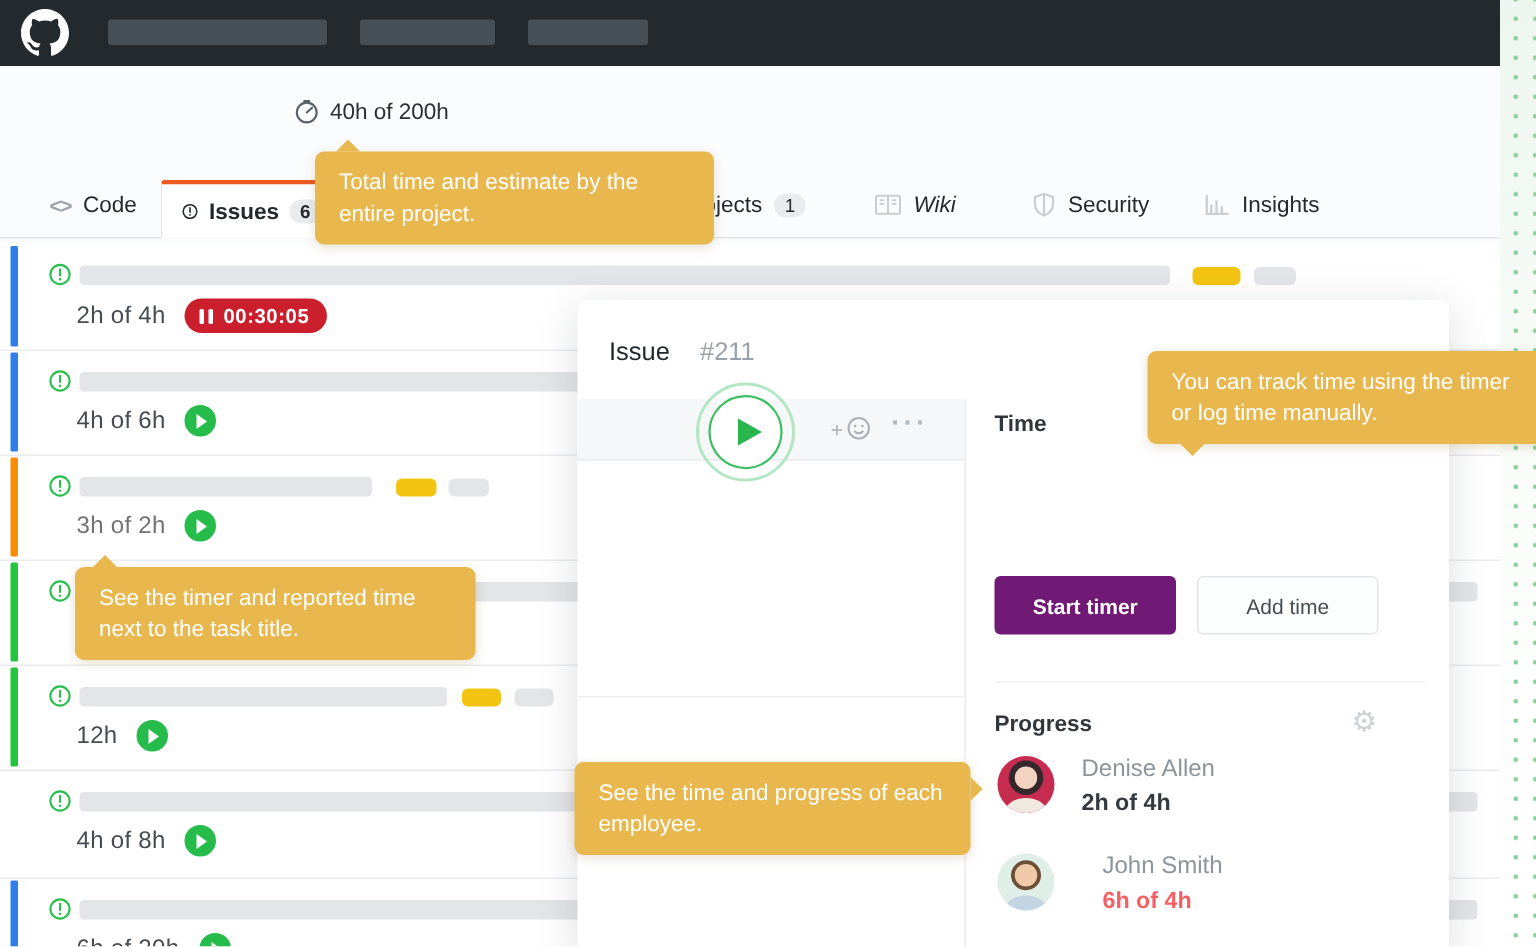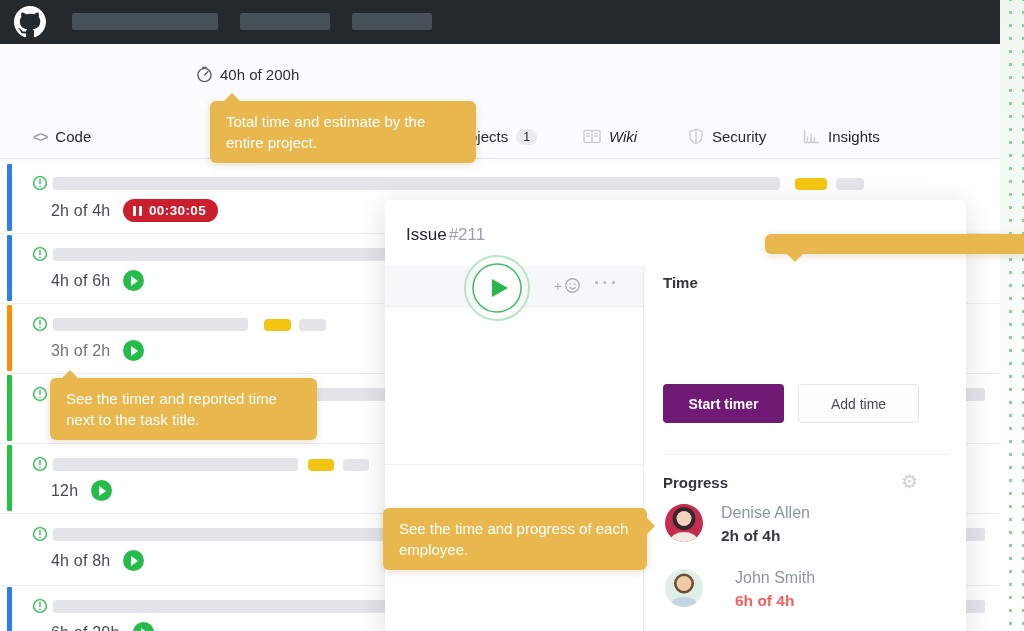--- a/index.html
+++ b/index.html
@@ -55,21 +55,21 @@
   .pause-ic i { width:3px; height:10px; background:#fff; border-radius:1px; }
   .play-btn { position:relative; width:21px; height:21px; border-radius:50%; background:#26bc4b; cursor:pointer; flex:0 0 auto; }
   .play-btn::after { content:""; position:absolute; left:8px; top:5.5px; border-left:7px solid #fff; border-top:5px solid transparent; border-bottom:5px solid transparent; }
   
   .modal {
     position:absolute; left:385px; top:200px; width:581px; height:440px; background:#fff;
     border-radius:6px; box-shadow:0 5px 28px rgba(20,30,40,.14); z-index:5;
   }
   .modal-title { position:absolute; left:21px; top:25px; font-size:17px; }
   .modal-title .t1 { font-weight:400; color:#24292e; }
-  .modal-title .t2 { color:#9aa1a8; margin-left:2px; }
+  .modal-title .t2 { color:#9aa1a8; margin-left:20px; }
   .comment-col { position:absolute; left:0; top:66px; width:259px; bottom:0; border-right:1px solid #e9ebee; }
   .comment-head { position:absolute; left:0; top:0; width:100%; height:41px; background:#f5f7f9; border-bottom:1px solid #e9ebee; }
   .c-div { position:absolute; left:0; width:100%; height:1px; background:#eef0f2; }
   .big-play { position:absolute; left:78px; top:-12px; cursor:pointer; }
   .react { position:absolute; right:62px; top:11px; display:flex; align-items:center; gap:2px; color:#aab1b8; font-size:14px; cursor:pointer; }
   .more-dots { position:absolute; right:24px; top:6px; color:#b3bac0; font-size:19px; font-weight:700; letter-spacing:2px; cursor:pointer; }
   .side-col { position:absolute; left:278px; top:66px; right:16px; }
   .sec-h { font-size:15px; font-weight:700; color:#30363b; }
   .gear { position:absolute; right:32px; color:#ccd2d8; font-size:19px; line-height:1; cursor:pointer; }
   .btn { position:absolute; top:118px; width:121px; height:39px; border-radius:4px; font-size:14px; font-weight:700;
@@ -119,20 +119,29 @@
     <span>40h of 200h</span>
   </div>
 
   <div class="tab-underline"></div>
 
   <div class="tab" style="left:33px;">
     <span class="ticon" style="font-size:14px;font-weight:700;letter-spacing:-1px;">&lt;&gt;</span>
     <span>Code</span>
   </div>
 
+  <div class="tab-active">
+    <svg width="16" height="16" viewBox="0 0 16 16" fill="none" stroke="#24292e" stroke-width="1.5">
+      <circle cx="8" cy="8" r="6.4"></circle>
+        <path d="M8 4.6v4" stroke-linecap="round"></path>
+        <circle cx="8" cy="11.2" r="0.8" fill="#24292e" stroke="none"></circle>
+    </svg>
+    <span>Issues</span>
+    <span class="tab-badge">6</span>
+  </div>
 
   <div class="tab" style="left:430px;">
     <svg width="16" height="16" viewBox="0 0 16 16" fill="none" stroke="#c9ced3" stroke-width="1.4">
       <rect x="1.5" y="1.5" width="13" height="13" rx="1.5"></rect>
         <path d="M5.5 4.5v7M10.5 4.5v4"></path>
     </svg>
     <span>Projects</span>
     <span class="tab-badge">1</span>
   </div>
 
@@ -330,20 +339,21 @@
     <span>Total time and estimate by the entire project.</span>
   </div>
 
   <div class="tip" style="left:50px;top:378px;width:267px;">
     <span class="caret caret-up" style="left:12px;"></span>
     <span>See the timer and reported time next to the task title.</span>
   </div>
 
   <div class="tip" style="left:765px;top:234px;width:262px;border-radius:6px 0 0 6px;">
     <span class="caret caret-down" style="left:22px;"></span>
+    <span>You can track time using the timer or log time manually.</span>
   </div>
 
   <div class="tip" style="left:383px;top:508px;width:264px;">
     <span class="caret caret-right" style="top:10px;"></span>
     <span>See the time and progress of each employee.</span>
   </div>
 
 </div>
 
 </body></html>

